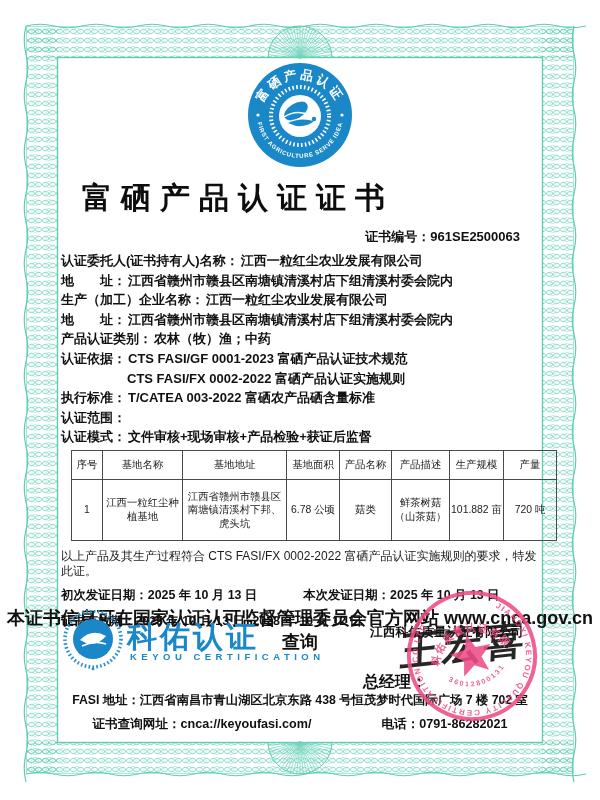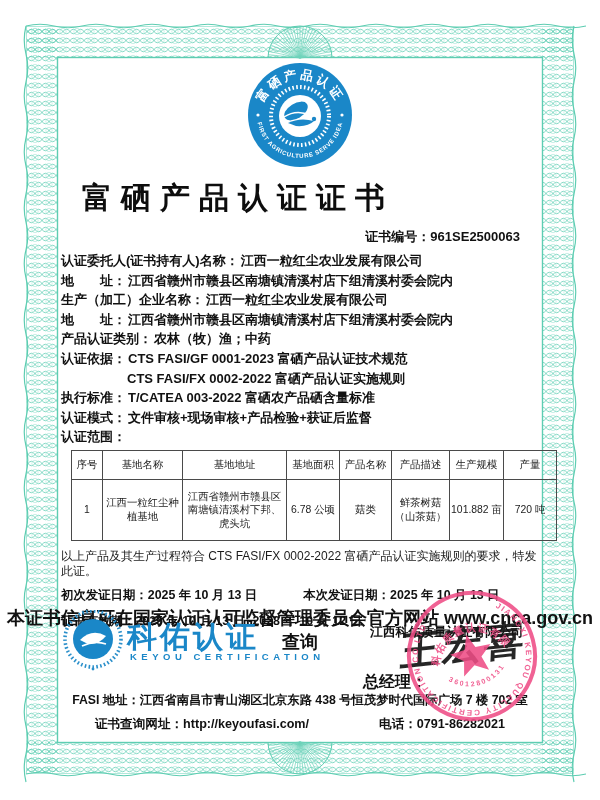--- a/index.html
+++ b/index.html
@@ -165,22 +165,22 @@
 
   <div class="body-text">
     <div class="fline"><span class="lab">认证委托人(证书持有人)名称：</span><span>江西一粒红尘农业发展有限公司</span></div>
     <div class="fline"><span class="lab">地　　址：</span><span>江西省赣州市赣县区南塘镇清溪村店下组清溪村委会院内</span></div>
     <div class="fline"><span class="lab">生产（加工）企业名称：</span><span>江西一粒红尘农业发展有限公司</span></div>
     <div class="fline"><span class="lab">地　　址：</span><span>江西省赣州市赣县区南塘镇清溪村店下组清溪村委会院内</span></div>
     <div class="fline"><span class="lab">产品认证类别：</span><span>农林（牧）渔；中药</span></div>
     <div class="fline"><span class="lab">认证依据：</span><span class="serif">CTS FASI/GF 0001-2023 富硒产品认证技术规范</span></div>
     <div class="fline indent"><span class="serif">CTS FASI/FX 0002-2022 富硒产品认证实施规则</span></div>
     <div class="fline"><span class="lab">执行标准：</span><span class="serif">T/CATEA 003-2022 富硒农产品硒含量标准</span></div>
+    <div class="fline"><span class="lab">认证范围：</span></div>
     <div class="fline"><span class="lab">认证模式：</span><span>文件审核+现场审核+产品检验+获证后监督</span></div>
-    <div class="fline"><span class="lab">认证范围：</span></div>
 
     <table class="scope">
       <tbody>
           <tr>
         <th class="c1">序号</th>
         <th class="c2">基地名称</th>
         <th class="c3">基地地址</th>
         <th class="c4">基地面积</th>
         <th class="c5">产品名称</th>
         <th class="c6">产品描述</th>
@@ -239,17 +239,17 @@
       <text font-size="7" font-weight="bold" fill="#ef4d86" letter-spacing="2">
         <textPath href="#stampSer" startOffset="50%" text-anchor="middle">36012800131</textPath>
       </text>
       <polygon fill="#ef4d86" points="75,53 80.6,67.3 95.9,68.2 84,77.9 87.9,92.8 75,84.5 62.1,92.8 66,77.9 54.1,68.2 69.4,67.3"></polygon>
     </g>
   </svg>
 
   <div class="fasi-line"><span>FASI 地址：</span><span>江西省南昌市青山湖区北京东路 438 号恒茂梦时代国际广场 7 楼 702 室</span></div>
 
   <div class="contact-line">
-    <span><span>证书查询网址：</span><span>http://keyoufasi.com/</span></span>
+    <span><span>证书查询网址：</span><span>cnca://keyoufasi.com/</span></span>
     <span><span>电话：</span><span>0791-86282021</span></span>
   </div>
 
 </div>
 
 </body></html>

